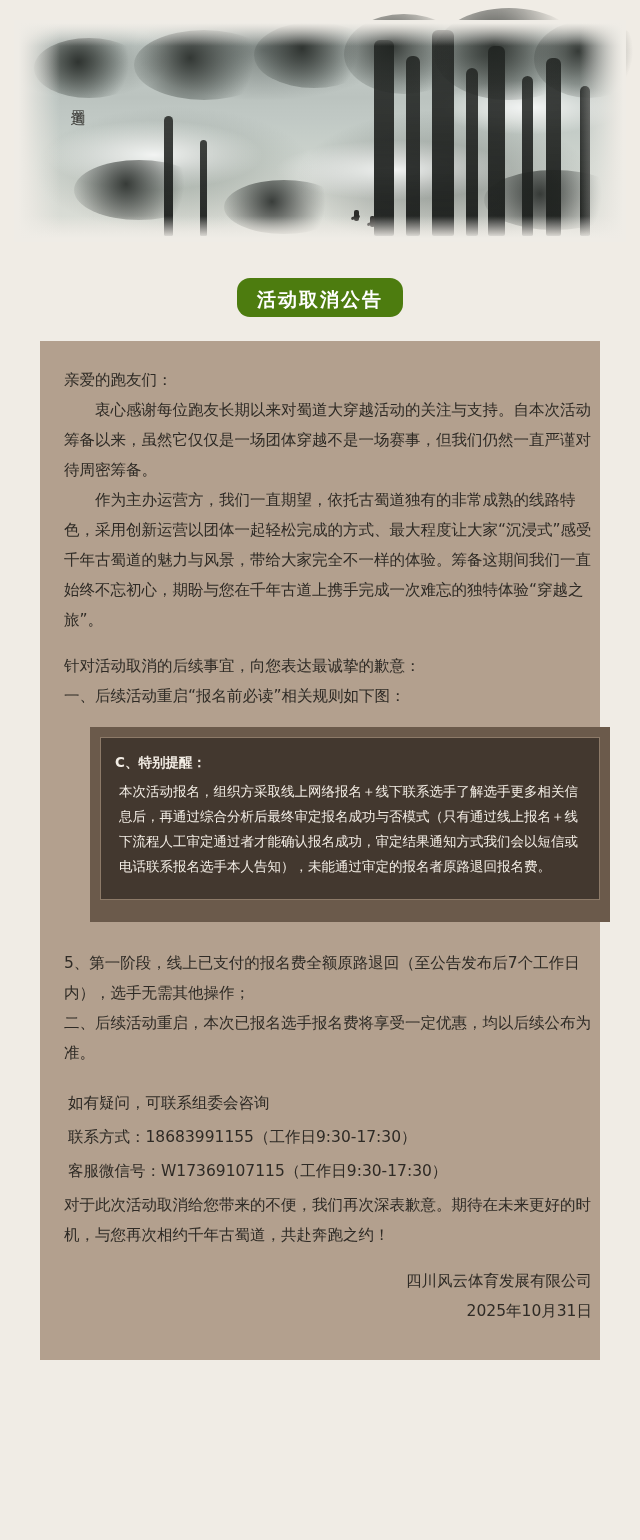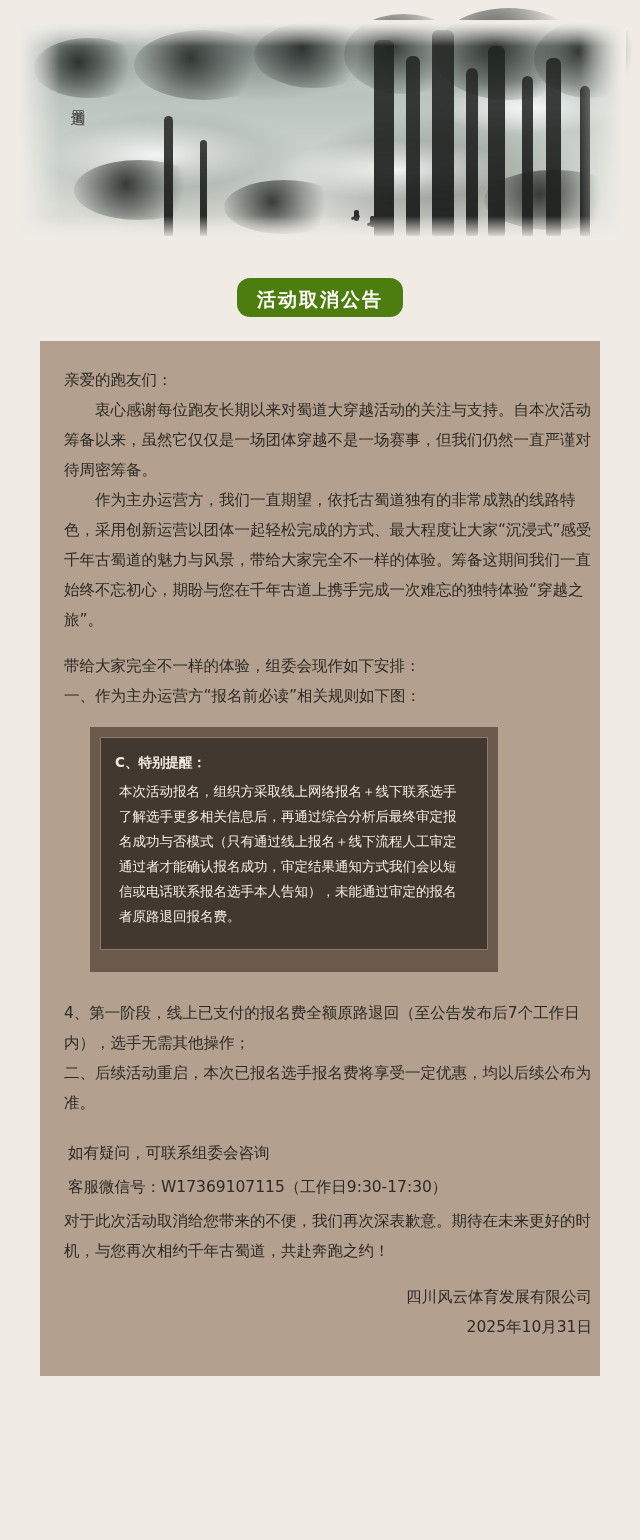--- a/index.html
+++ b/index.html
@@ -142,21 +142,21 @@
     font-family: "DejaVu Sans", sans-serif;
   }
   .p { margin: 0; }
   .p.indent { text-indent: 2em; }
   .gap-sm { height: 16px; }
   .gap-md { height: 26px; }
 
   
   .note-outer {
     margin: 16px 0 0 26px;
-    width: 408px;
+    width: 520px;
     background: #6b5a4b;
     padding: 10px 10px 22px 10px;
     box-sizing: border-box;
   }
   .note-inner {
     background: #43382f;
     border: 1px solid #8d7a68;
     color: #f2ece4;
     padding: 12px 14px 16px 14px;
     font-size: 13.5px;
@@ -219,38 +219,39 @@
   </div>
 
   <div class="card">
 
     <p class="p">亲爱的跑友们：</p>
     <p class="p indent">衷心感谢每位跑友长期以来对蜀道大穿越活动的关注与支持。自本次活动筹备以来，虽然它仅仅是一场团体穿越不是一场赛事，但我们仍然一直严谨对待周密筹备。</p>
     <p class="p indent">作为主办运营方，我们一直期望，依托古蜀道独有的非常成熟的线路特色，采用创新运营以团体一起轻松完成的方式、最大程度让大家“沉浸式”感受千年古蜀道的魅力与风景，带给大家完全不一样的体验。筹备这期间我们一直始终不忘初心，期盼与您在千年古道上携手完成一次难忘的独特体验“穿越之旅”。</p>
 
     <div class="gap-sm"></div>
 
-    <p class="p">带给大家完全不一样的体验，组委会现作如下安排：</p>
-    <p class="p">一、作为主办运营方“报名前必读”相关规则如下图：</p>
+    <p class="p">针对活动取消的后续事宜，向您表达最诚挚的歉意：</p>
+    <p class="p">一、后续活动重启“报名前必读”相关规则如下图：</p>
 
     <div class="note-outer">
       <div class="note-inner">
         <p class="note-title">C、特别提醒：</p>
         <p class="note-body">本次活动报名，组织方采取线上网络报名＋线下联系选手了解选手更多相关信息后，再通过综合分析后最终审定报名成功与否模式（只有通过线上报名＋线下流程人工审定通过者才能确认报名成功，审定结果通知方式我们会以短信或电话联系报名选手本人告知），未能通过审定的报名者原路退回报名费。</p>
       </div>
     </div>
 
     <div class="gap-md"></div>
 
-    <p class="p">4、第一阶段，线上已支付的报名费全额原路退回（至公告发布后7个工作日内），选手无需其他操作；</p>
+    <p class="p">5、第一阶段，线上已支付的报名费全额原路退回（至公告发布后7个工作日内），选手无需其他操作；</p>
     <p class="p">二、后续活动重启，本次已报名选手报名费将享受一定优惠，均以后续公布为准。</p>
 
     <div class="gap-sm"></div>
 
     <p class="p contact-line">如有疑问，可联系组委会咨询</p>
+    <p class="p contact-line">联系方式：18683991155（工作日9:30-17:30）</p>
     <p class="p contact-line">客服微信号：W17369107115（工作日9:30-17:30）</p>
     <p class="p">对于此次活动取消给您带来的不便，我们再次深表歉意。期待在未来更好的时机，与您再次相约千年古蜀道，共赴奔跑之约！</p>
 
     <div class="gap-sm"></div>
 
     <p class="p sign">四川风云体育发展有限公司</p>
     <p class="p sign">2025年10月31日</p>
   </div>
 </div>
 

